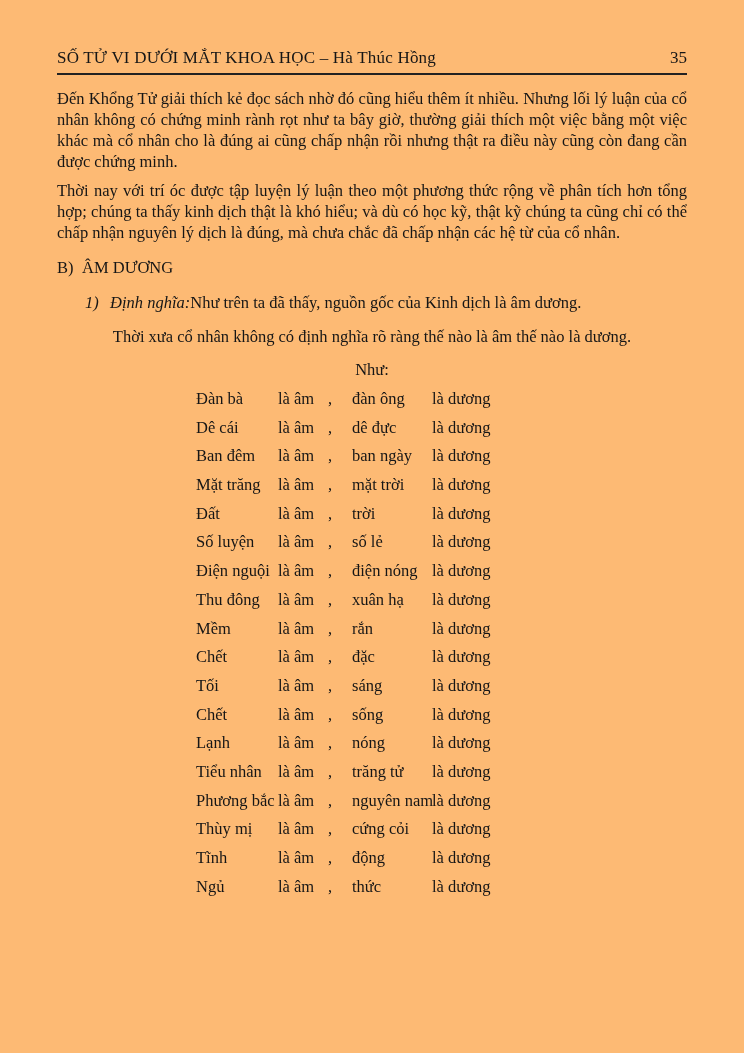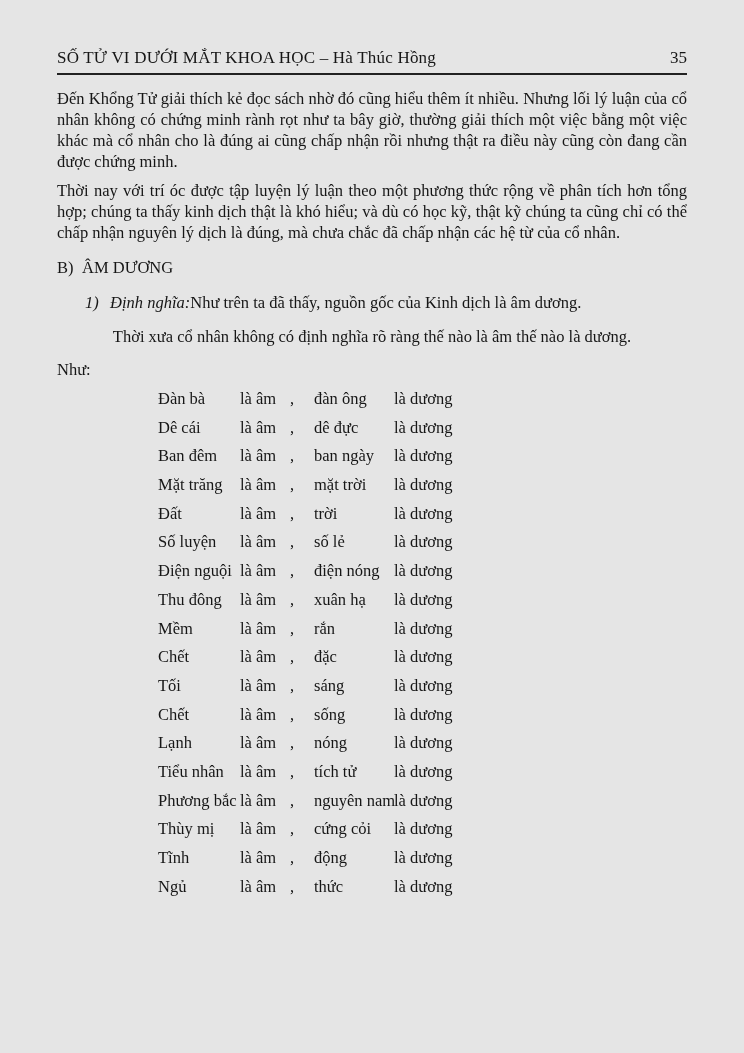--- a/index.html
+++ b/index.html
@@ -1,20 +1,20 @@
 <!DOCTYPE html>
 <html><head>
 <meta charset="utf-8">
 <style>
   * { margin: 0; padding: 0; box-sizing: border-box; }
   html, body { width: 744px; height: 1053px; background: #ffffff; overflow: hidden; }
   .page {
     position: relative;
     width: 744px; height: 1053px;
-    background: #e5e5e5;
+    background: #fdba74;
     color: #161616;
     font-family: "Liberation Serif", "DejaVu Serif", serif;
   }
   .content { padding: 48px 57px 0 57px; }
 
   
   .running-head {
     display: flex;
     justify-content: space-between;
     align-items: baseline;
@@ -50,30 +50,31 @@
     font-size: 16.5px;
     line-height: 21px;
     margin: 14px 0 0 28px;
   }
   .definition-item .marker { font-style: italic; display: inline-block; width: 25px; }
   .definition-item .label  { font-style: italic; margin-right: 0; }
 
   .after-item { margin-top: 13px; }
   .after-item p.para { margin-bottom: 10px; }
 
-  .table-intro { font-size: 16.5px; line-height: 21px; margin: 12px 0 9px 0; }
+  .table-intro { font-size: 16.5px; line-height: 21px; margin: 12px 0 9px 0; text-align: center; }
 
   
   .yinyang-table { margin-left: 101px; font-size: 16.5px; }
   .adj-row {
     display: grid;
     grid-template-columns: 82px 50px 24px 80px auto;
     height: 28.7px;
     align-items: start;
     white-space: nowrap;
+    margin-left: 38px;
   }
   .adj-row .c { text-align: left; }
 </style>
 </head>
 <body>
 
 <div class="page">
   <div class="content">
 
     <div class="running-head">
@@ -191,21 +192,21 @@
           <span class="c">Lạnh</span>
           <span class="c">là âm</span>
           <span class="c">,</span>
           <span class="c">nóng</span>
           <span class="c">là dương</span>
         </div>
           <div class="adj-row">
           <span class="c">Tiểu nhân</span>
           <span class="c">là âm</span>
           <span class="c">,</span>
-          <span class="c">tích tử</span>
+          <span class="c">trăng tử</span>
           <span class="c">là dương</span>
         </div>
           <div class="adj-row">
           <span class="c">Phương bắc</span>
           <span class="c">là âm</span>
           <span class="c">,</span>
           <span class="c">nguyên nam</span>
           <span class="c">là dương</span>
         </div>
           <div class="adj-row">

